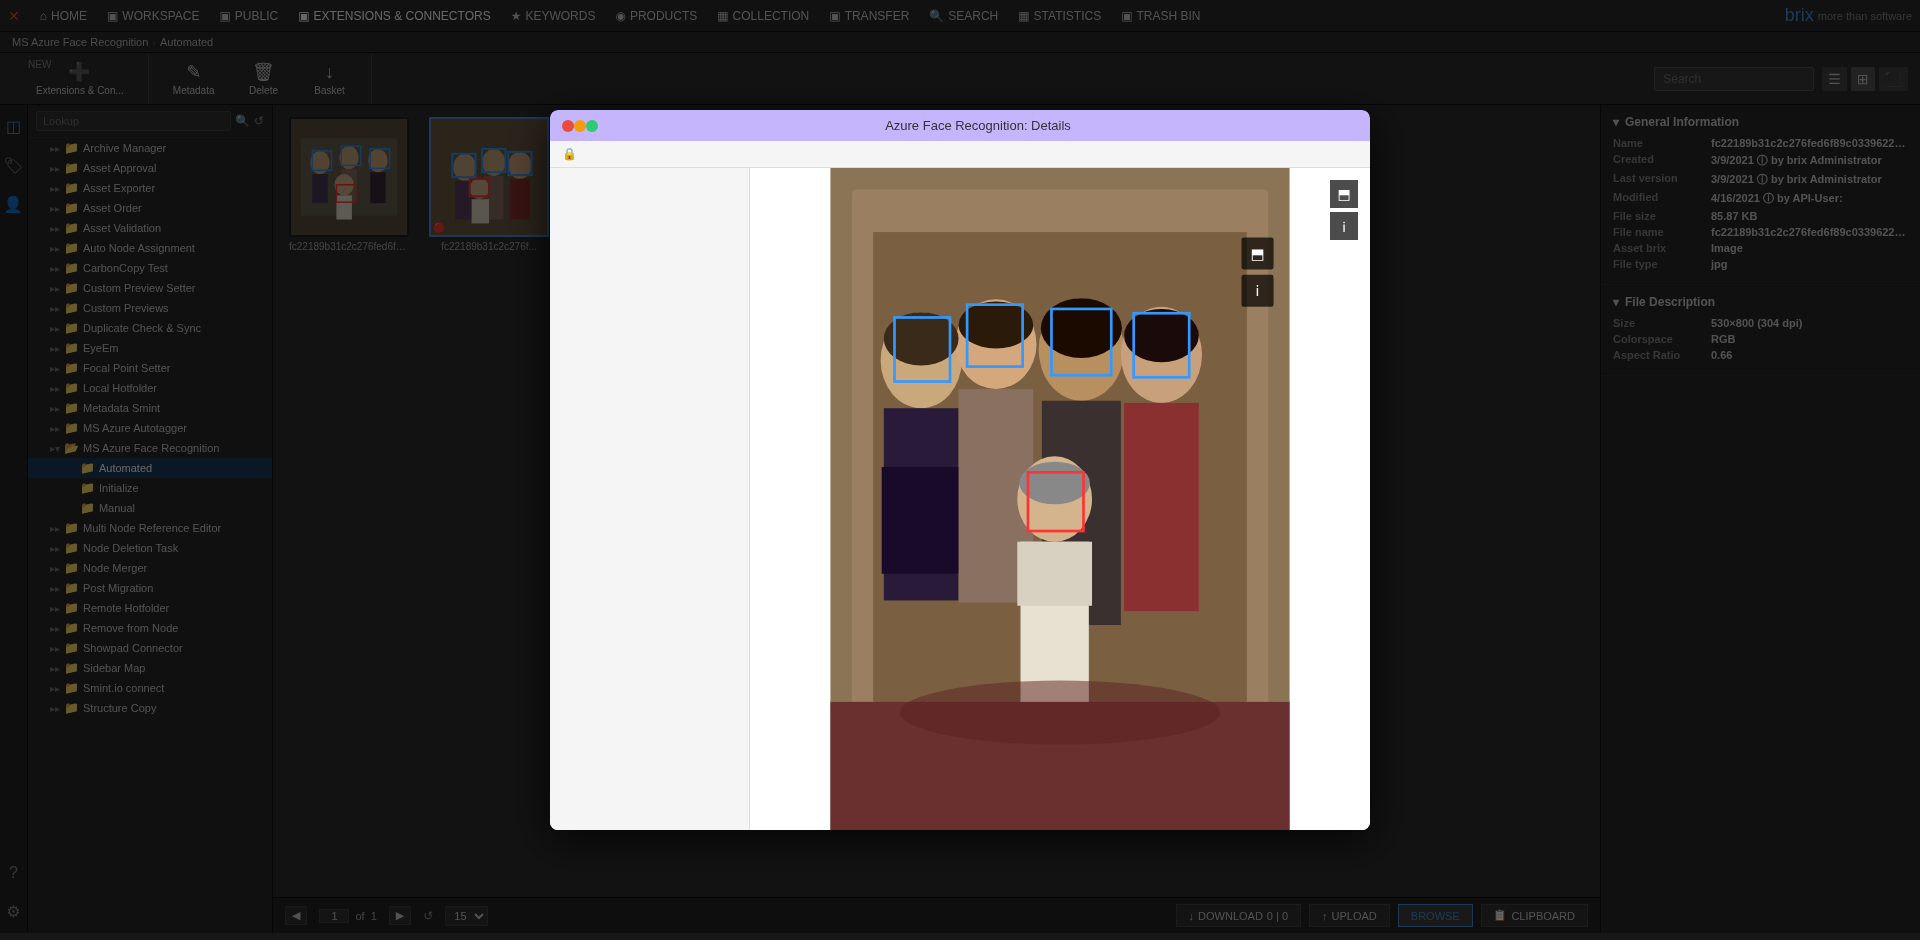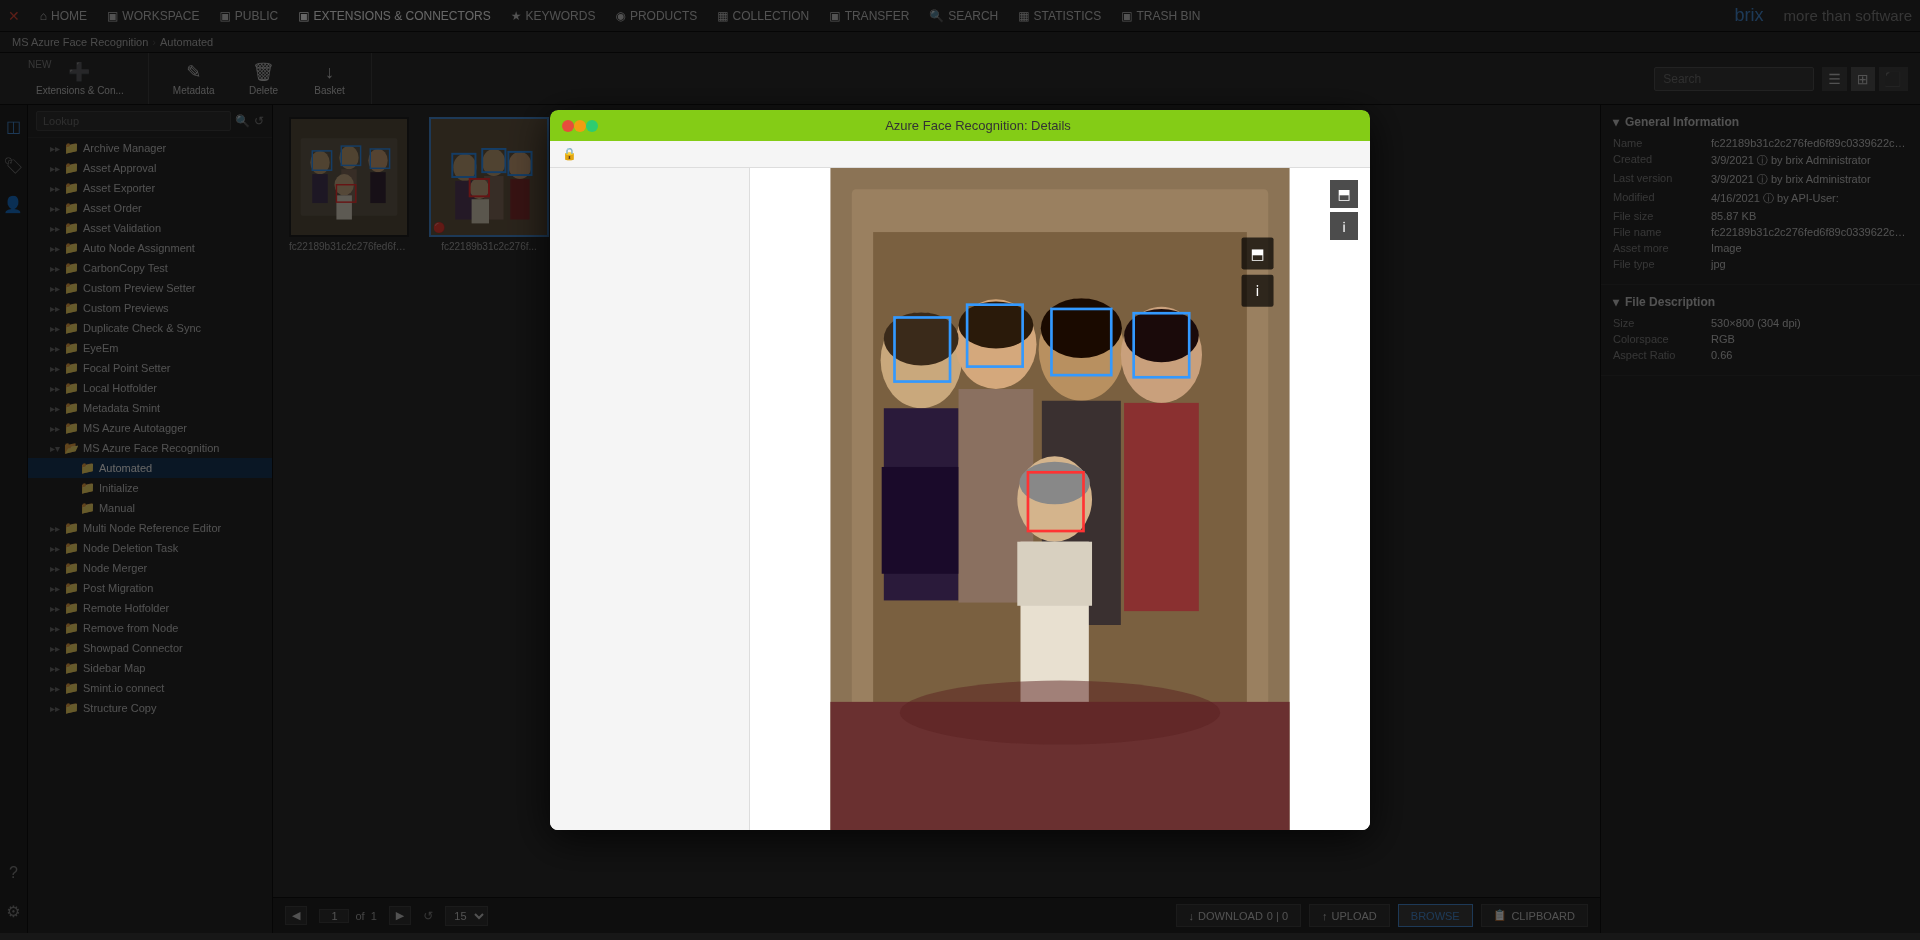--- a/index.html
+++ b/index.html
@@ -60,28 +60,28 @@
     #bottombar { height: 36px; background: #252525; border-top: 1px solid #111; display: flex; align-items: center; padding: 0 12px; gap: 12px; }
     .page-nav { display: flex; align-items: center; gap: 6px; font-size: 11px; color: #aaa; }
     .nav-btn { background: #333; border: 1px solid #444; color: #ccc; padding: 2px 6px; cursor: pointer; font-size: 11px; }
     .action-btn { background: #333; border: 1px solid #444; color: #ccc; padding: 4px 12px; cursor: pointer; font-size: 11px; display: flex; align-items: center; gap: 4px; }
     .action-btn.primary { background: #404040; border-color: #4a90d9; color: #4a90d9; }
 
     
     #right-panel { width: 320px; background: #2a2a2a; border-left: 1px solid #111; overflow-y: auto; padding: 0; }
     .panel-section { border-bottom: 1px solid #333; padding: 10px 12px; }
     .panel-section-header { display: flex; align-items: center; gap: 6px; font-size: 12px; font-weight: 600; color: #ccc; margin-bottom: 8px; cursor: pointer; }
-    .panel-row { display: flex; gap: 8px; margin-bottom: 4px; font-size: 11px; }
+    .panel-row { display: flex; gap: 8px; margin-bottom: 4px; font-size: 11px; font-weight: bold; }
     .panel-label { color: #888; width: 90px; flex-shrink: 0; }
     .panel-value { color: #ccc; flex: 1; overflow: hidden; text-overflow: ellipsis; white-space: nowrap; }
 
     
     #modal-overlay { position: fixed; top: 0; left: 0; width: 1920px; height: 940px; background: rgba(0,0,0,0.6); display: flex; align-items: center; justify-content: center; z-index: 1000; }
     #modal { background: #1e1e1e; border-radius: 8px; width: 820px; height: 720px; display: flex; flex-direction: column; overflow: hidden; box-shadow: 0 8px 40px rgba(0,0,0,0.8); }
-    .modal-titlebar { display: flex; align-items: center; background: #84cc16; padding: 8px 12px; border-radius: 8px 8px 0 0; }
+    .modal-titlebar { display: flex; align-items: center; background: #c4b5fd; padding: 8px 12px; border-radius: 8px 8px 0 0; }
     .traffic-light { width: 12px; height: 12px; border-radius: 50%; cursor: pointer; }
     .tl-red { background: #e74c3c; }
     .tl-yellow { background: #f39c12; }
     .tl-green { background: #2ecc71; }
     .modal-title { flex: 1; text-align: center; font-size: 13px; color: #333; font-weight: 500; }
     .modal-urlbar { background: #f5f5f5; padding: 6px 12px; display: flex; align-items: center; gap: 8px; border-bottom: 1px solid #ddd; }
     .lock-icon { color: #888; font-size: 12px; }
     .modal-url { font-size: 11px; color: #555; flex: 1; }
     .modal-body { flex: 1; background: #fff; display: flex; position: relative; overflow: hidden; }
     .modal-sidebar { width: 200px; background: #f5f5f5; border-right: 1px solid #ddd; }
@@ -137,21 +137,21 @@
   </div>
   <div class="nav-item">
     <span>▦</span>
     <span>STATISTICS</span>
   </div>
   <div class="nav-item">
     <span>▣</span>
     <span>TRASH BIN</span>
   </div>
   <div class="brix-logo">brix</div>
-  <span style="font-size:15px;color:#888;margin-left:16px;">more than software</span>
+  <span style="font-size:11px;color:#888;margin-left:0;">more than software</span>
 </div>
 
 <div id="breadcrumb">
   <span>MS Azure Face Recognition</span>
   <span class="sep">›</span>
   <span>Automated</span>
 </div>
 
 <div id="toolbar">
   <div class="toolbar-section">
@@ -524,21 +524,21 @@
       </div>
       <div class="panel-row">
         <span class="panel-label">File size</span>
         <span class="panel-value">85.87 KB</span>
       </div>
       <div class="panel-row">
         <span class="panel-label">File name</span>
         <span class="panel-value">fc22189b31c2c276fed6f89c0339622c.jpg</span>
       </div>
       <div class="panel-row">
-        <span class="panel-label">Asset more</span>
+        <span class="panel-label">Asset brix</span>
         <span class="panel-value">Image</span>
       </div>
       <div class="panel-row">
         <span class="panel-label">File type</span>
         <span class="panel-value">jpg</span>
       </div>
     </div>
     <div class="panel-section">
       <div class="panel-section-header">
         <span>▾</span>

